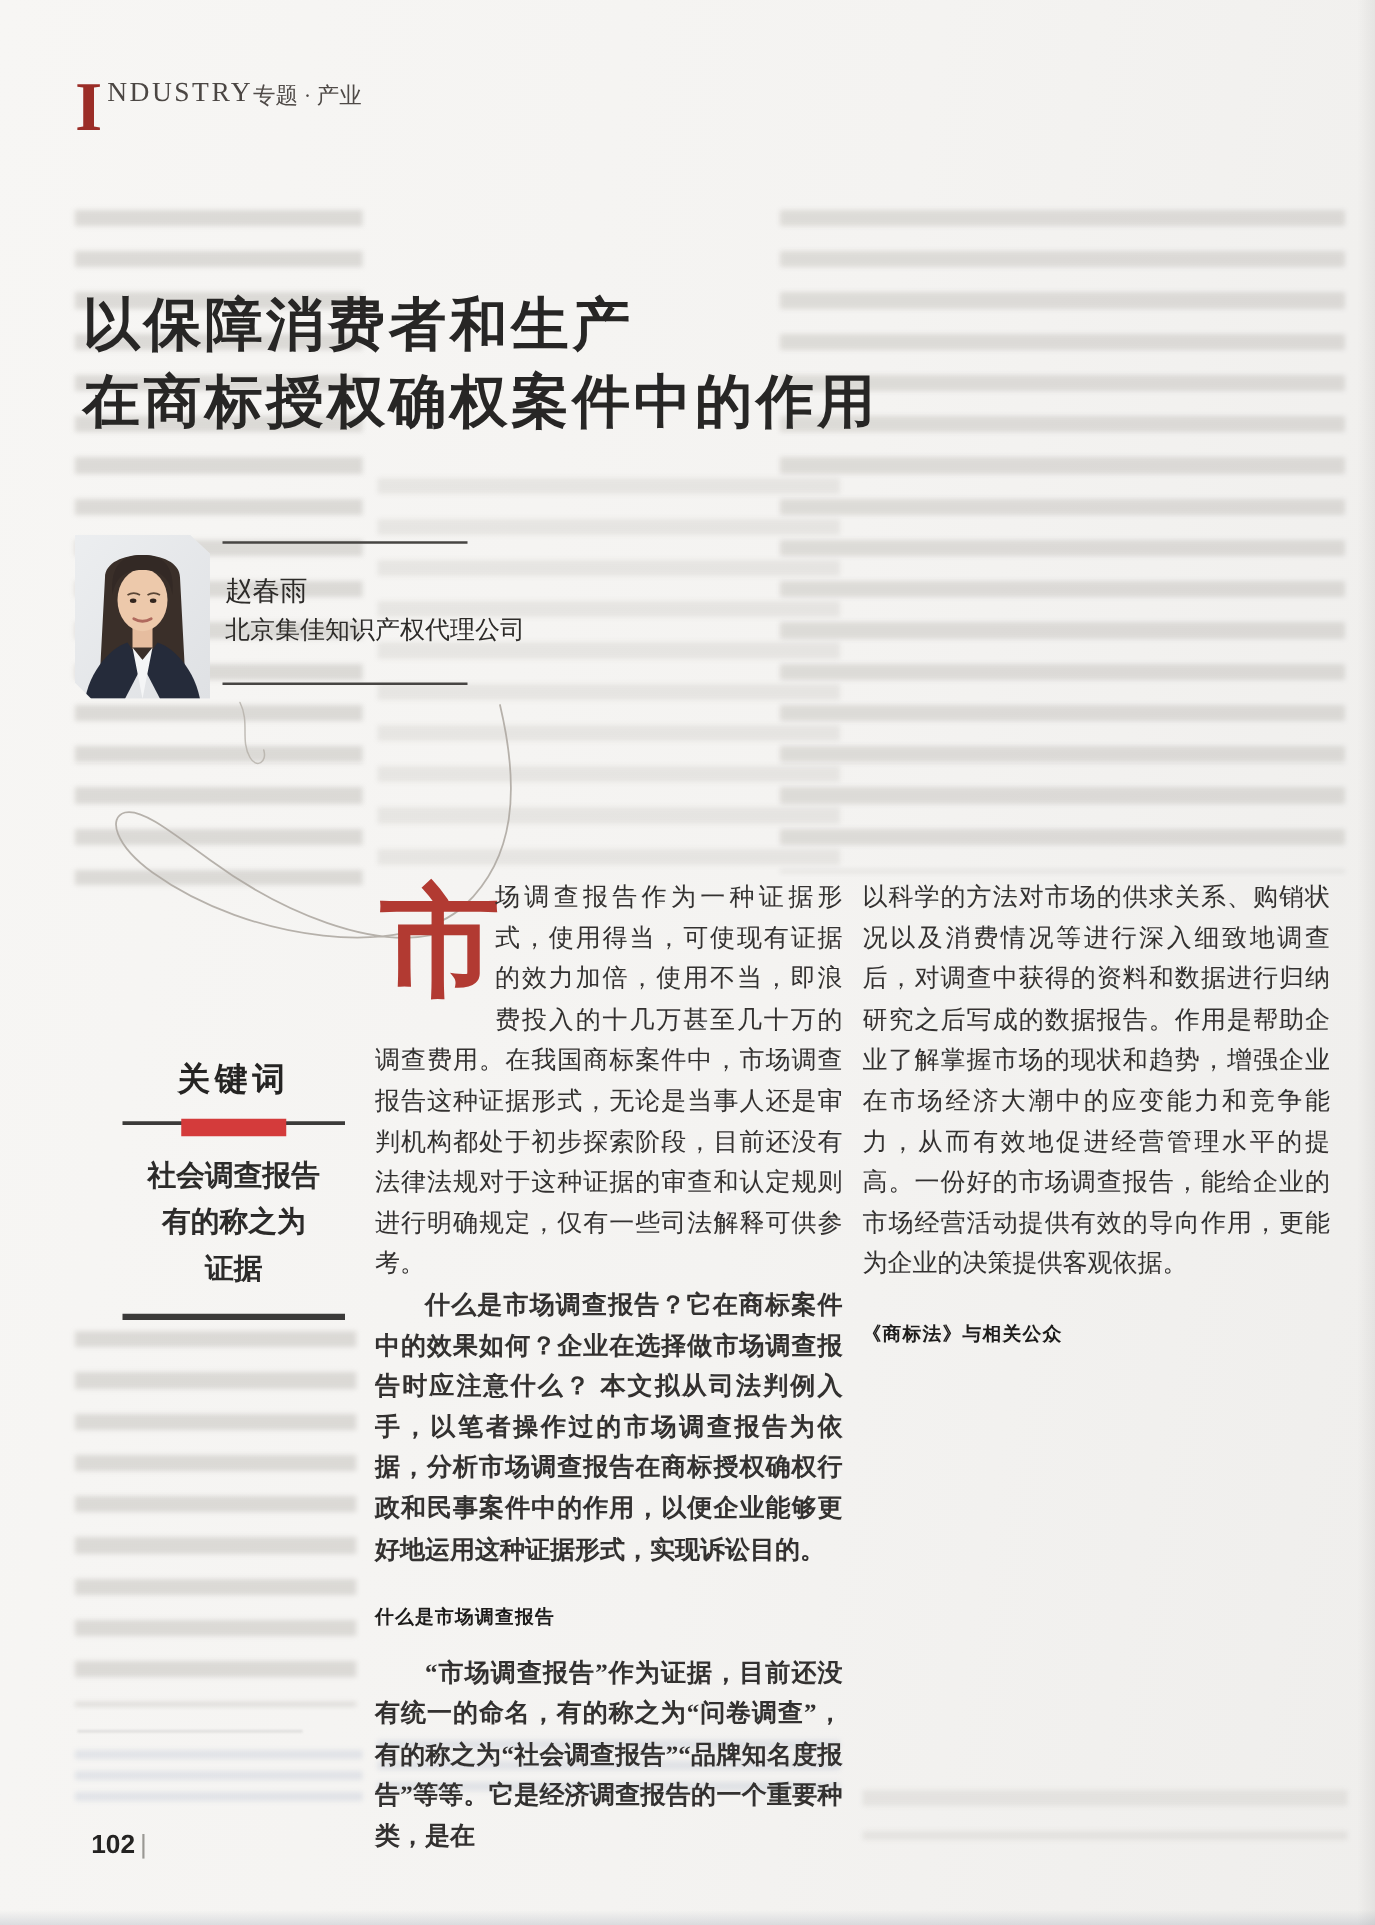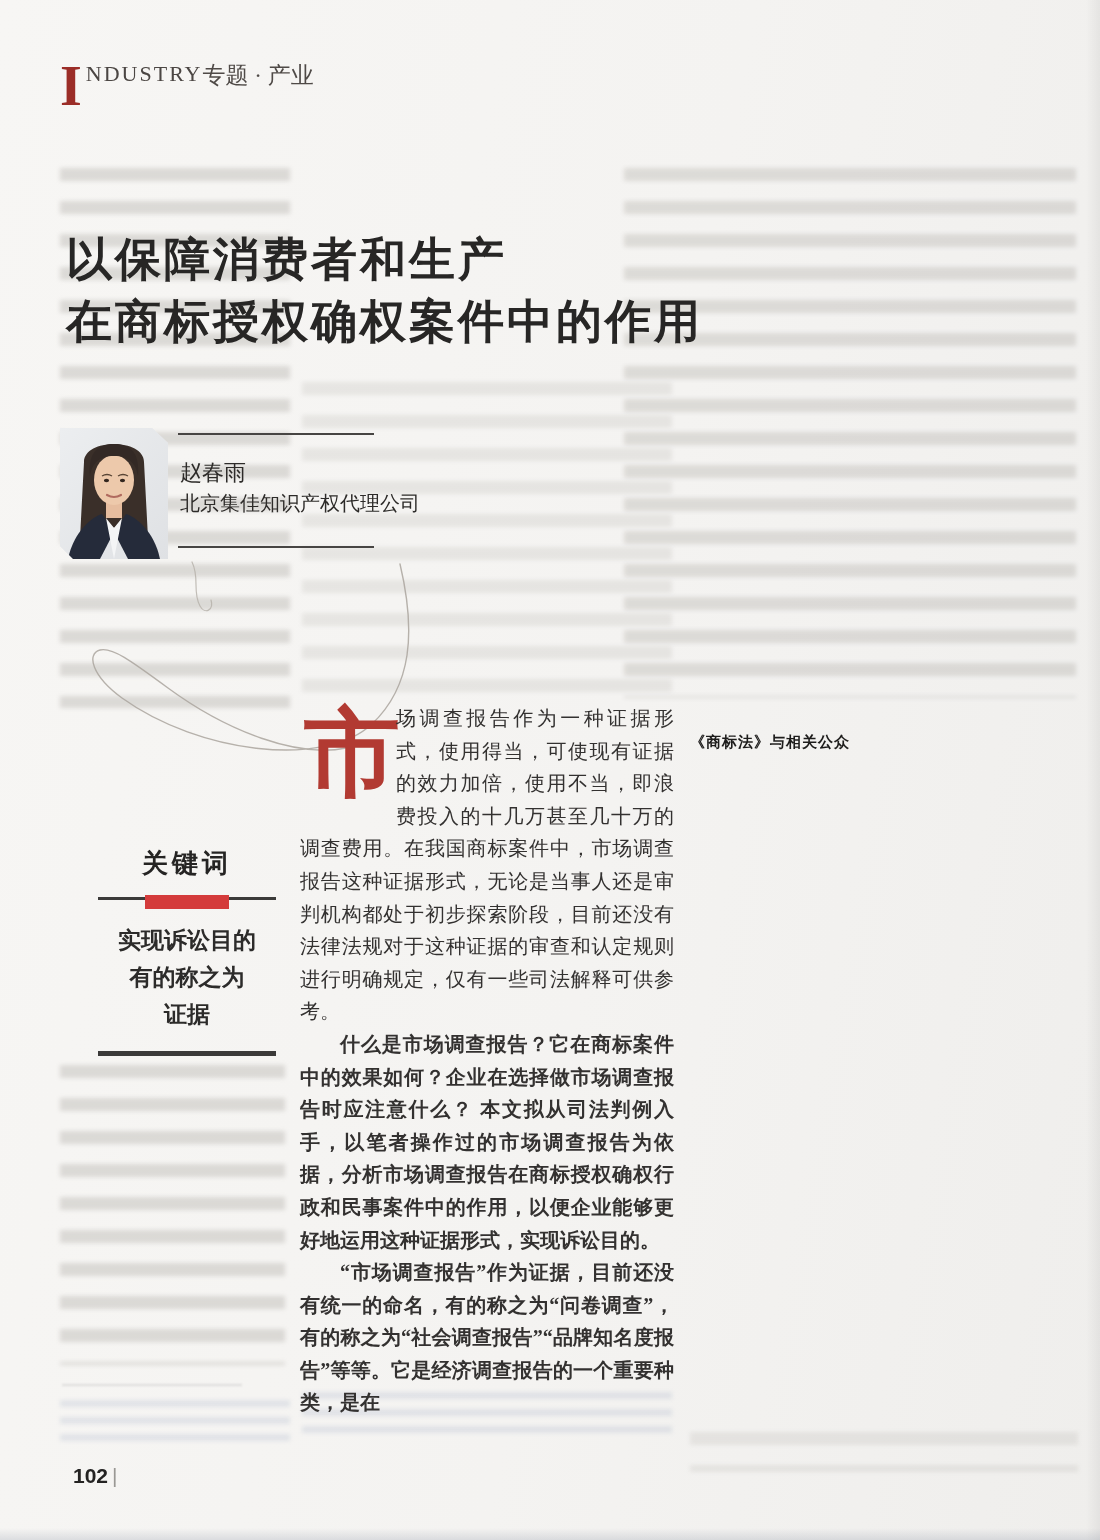--- a/index.html
+++ b/index.html
@@ -30,21 +30,21 @@
 
   .content{position:relative;z-index:3;}
 
   
   .brand{position:absolute;left:60px;top:62px;display:flex;align-items:flex-start;}
   .brand-i{font-family:"Liberation Serif","DejaVu Serif",serif;font-weight:bold;
     font-size:56px;line-height:48px;color:#9b2d27;margin-right:4px;}
   .brand-text{display:flex;flex-direction:row;}
   .brand-name{font-family:"Liberation Serif","DejaVu Serif",serif;font-size:22px;
     letter-spacing:2px;color:#4b4643;line-height:20px;margin-top:2px;}
-  .brand-sub{font-size:23px;color:#4f4a47;line-height:24px;margin-top:2px;
+  .brand-sub{font-size:18px;color:#4f4a47;line-height:24px;margin-top:2px;
     font-family:"Liberation Serif","DejaVu Serif",serif;}
 
   
   .title{position:absolute;left:66px;top:228px;
     font-family:"Liberation Sans","DejaVu Sans",sans-serif;
     font-weight:bold;color:#272625;font-size:46px;line-height:62px;letter-spacing:3px;}
 
   
   .photo{position:absolute;left:60px;top:428px;width:108px;height:131px;
     clip-path:polygon(0 0,92px 0,108px 15px,108px 131px,13px 131px,0 118px);}
@@ -157,34 +157,36 @@
     <div class="author-aff">北京集佳知识产权代理公司</div>
     <div class="author-rule" style="top:546px;"></div>
 
     <div class="kw">
       <div class="kw-head">关键词</div>
       <div class="kw-rule">
         <div class="line"></div>
         <div class="red" style="background:#d43b3b;"></div>
       </div>
       <div class="kw-items">
-        <div>实现诉讼目的</div>
+        <div>社会调查报告</div>
         <div>有的称之为</div>
         <div>证据</div>
       </div>
       <div class="kw-bottom"></div>
     </div>
 
     <div class="col col-left">
       <p><span class="dropcap" style="color:#b23a32;">市</span><span>场调查报告作为一种证据形式，使用得当，可使现有证据的效力加倍，使用不当，即浪费投入的十几万甚至几十万的调查费用。在我国商标案件中，市场调查报告这种证据形式，无论是当事人还是审判机构都处于初步探索阶段，目前还没有法律法规对于这种证据的审查和认定规则进行明确规定，仅有一些司法解释可供参考。</span></p>
       <p class="indent">什么是市场调查报告？它在商标案件中的效果如何？企业在选择做市场调查报告时应注意什么？ 本文拟从司法判例入手，以笔者操作过的市场调查报告为依据，分析市场调查报告在商标授权确权行政和民事案件中的作用，以便企业能够更好地运用这种证据形式，实现诉讼目的。</p>
+      <div class="sec-head">什么是市场调查报告</div>
       <p class="indent">“市场调查报告”作为证据，目前还没有统一的命名，有的称之为“问卷调查”，有的称之为“社会调查报告”“品牌知名度报告”等等。它是经济调查报告的一个重要种类，是在</p>
     </div>
 
     <div class="col col-right">
+      <p>以科学的方法对市场的供求关系、购销状况以及消费情况等进行深入细致地调查后，对调查中获得的资料和数据进行归纳研究之后写成的数据报告。作用是帮助企业了解掌握市场的现状和趋势，增强企业在市场经济大潮中的应变能力和竞争能力，从而有效地促进经营管理水平的提高。一份好的市场调查报告，能给企业的市场经营活动提供有效的导向作用，更能为企业的决策提供客观依据。</p>
       <div class="sec-head">《商标法》与相关公众</div>
     </div>
 
     <div class="pagenum">
       <span>102</span><span class="bar">|</span>
     </div>
 
   </div>
 
   <div class="edge-right"></div>

